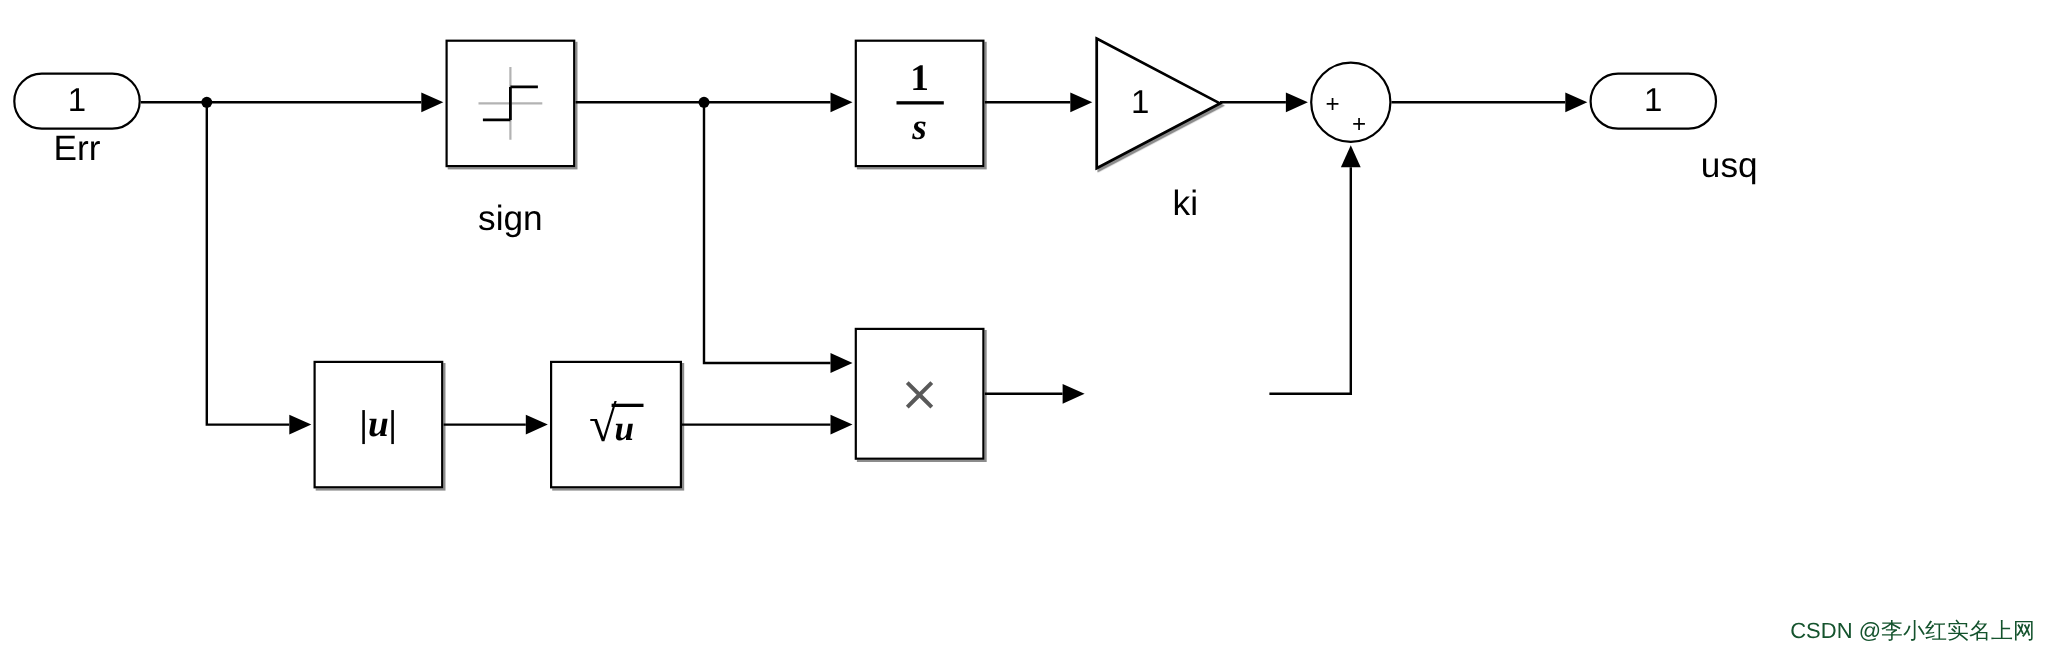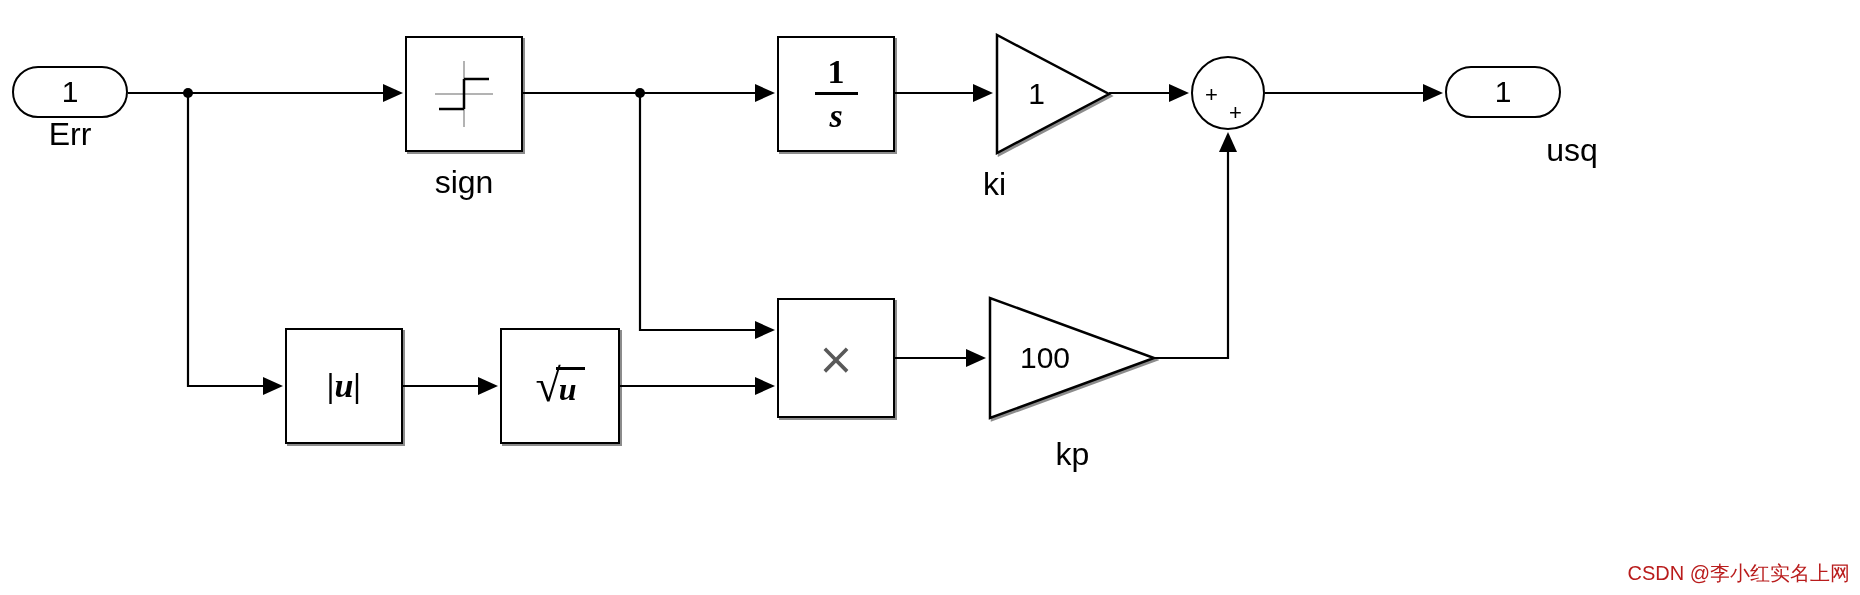--- a/index.html
+++ b/index.html
@@ -40,21 +40,21 @@
   .frac-den{font-size:34px;line-height:1.1;font-style:italic;padding-top:2px;}
   .abs-text{font-family:"Liberation Serif",serif;font-weight:bold;font-style:italic;font-size:34px;}
   .sqrt-content{display:flex;align-items:flex-start;}
   .radical{font-family:"Liberation Serif",serif;font-weight:bold;font-size:46px;line-height:1;}
   .sqrt-operand{
     font-family:"Liberation Serif",serif;font-weight:bold;font-style:italic;font-size:32px;
     border-top:3px solid #000;padding:1px 8px 0 3px;margin-left:-5px;margin-top:4px;
   }
   .product-symbol{font-size:44px;color:#595959;font-family:"DejaVu Sans",sans-serif;}
   .watermark{
-    position:absolute;right:10px;bottom:8px;font-size:20px;color:#b91c1c;white-space:nowrap;
+    position:absolute;right:10px;bottom:8px;font-size:20px;color:#14532d;white-space:nowrap;
   }
 </style>
 </head>
 <body>
 
 <div class="canvas">
 
   <svg class="wires" width="1860" height="595">
 
     <path d="M128,93 H383"></path>
@@ -98,36 +98,36 @@
   </div>
   <div class="label" style="left:12px;top:116px;width:116px">Err</div>
 
   <div class="block" style="left:405px;top:36px;width:118px;height:116px">
     <svg width="74" height="74" viewBox="0 0 74 74">
       <path d="M37,4 V70" stroke="#b3b3b3" stroke-width="2" fill="none"></path>
       <path d="M8,37 H66" stroke="#b3b3b3" stroke-width="2" fill="none"></path>
       <path d="M12,52 H37 M37,52 V22 M37,22 H62" stroke="#000" stroke-width="2.5" fill="none"></path>
     </svg>
   </div>
-  <div class="label" style="left:405px;top:164px;width:118px">sign</div>
+  <div class="label" style="left:405px;top:180px;width:118px">sign</div>
 
   <div class="block" style="left:777px;top:36px;width:118px;height:116px">
     <div class="frac">
       <span class="frac-num">1</span>
       <span class="frac-den">s</span>
     </div>
   </div>
 
   <div class="gain" style="left:995px;top:33px;width:117px;height:122px">
     <svg width="117" height="122" viewBox="0 0 117 122">
       <polygon points="2,2 2,120 114,61" fill="#ffffff" stroke="#000000" stroke-width="2.5"></polygon>
     </svg>
     <div class="gain-value" style="left:14px;top:0;width:55px;height:122px">1</div>
   </div>
-  <div class="label" style="left:936px;top:166px;width:117px">ki</div>
+  <div class="label" style="left:1019px;top:166px;width:117px">ki</div>
 
   <div class="sumcircle" style="left:1191px;top:56px;width:74px;height:74px">
     <span class="sum-plus" style="left:12px;top:26px">+</span>
     <span class="sum-plus" style="left:36px;top:44px">+</span>
   </div>
 
   <div class="port" style="left:1445px;top:66px;width:116px;height:52px">
     <span>1</span>
   </div>
   <div class="label" style="left:1514px;top:132px;width:116px">usq</div>
@@ -140,23 +140,16 @@
     <div class="sqrt-content">
       <span class="radical">√</span>
       <span class="sqrt-operand">u</span>
     </div>
   </div>
 
   <div class="block" style="left:777px;top:298px;width:118px;height:120px">
     <span class="product-symbol">×</span>
   </div>
 
-  <div class="gain" style="left:988px;top:296px;width:169px;height:124px">
-    <svg width="169" height="124" viewBox="0 0 169 124">
-      <polygon points="2,2 2,122 166,62" fill="#ffffff" stroke="#000000" stroke-width="2.5"></polygon>
-    </svg>
-    <div class="gain-value" style="left:14px;top:0;width:86px;height:124px">100</div>
-  </div>
-  <div class="label" style="left:988px;top:436px;width:169px">kp</div>
 
   <div class="watermark">CSDN @李小红实名上网</div>
 
 </div>
 
 </body></html>

